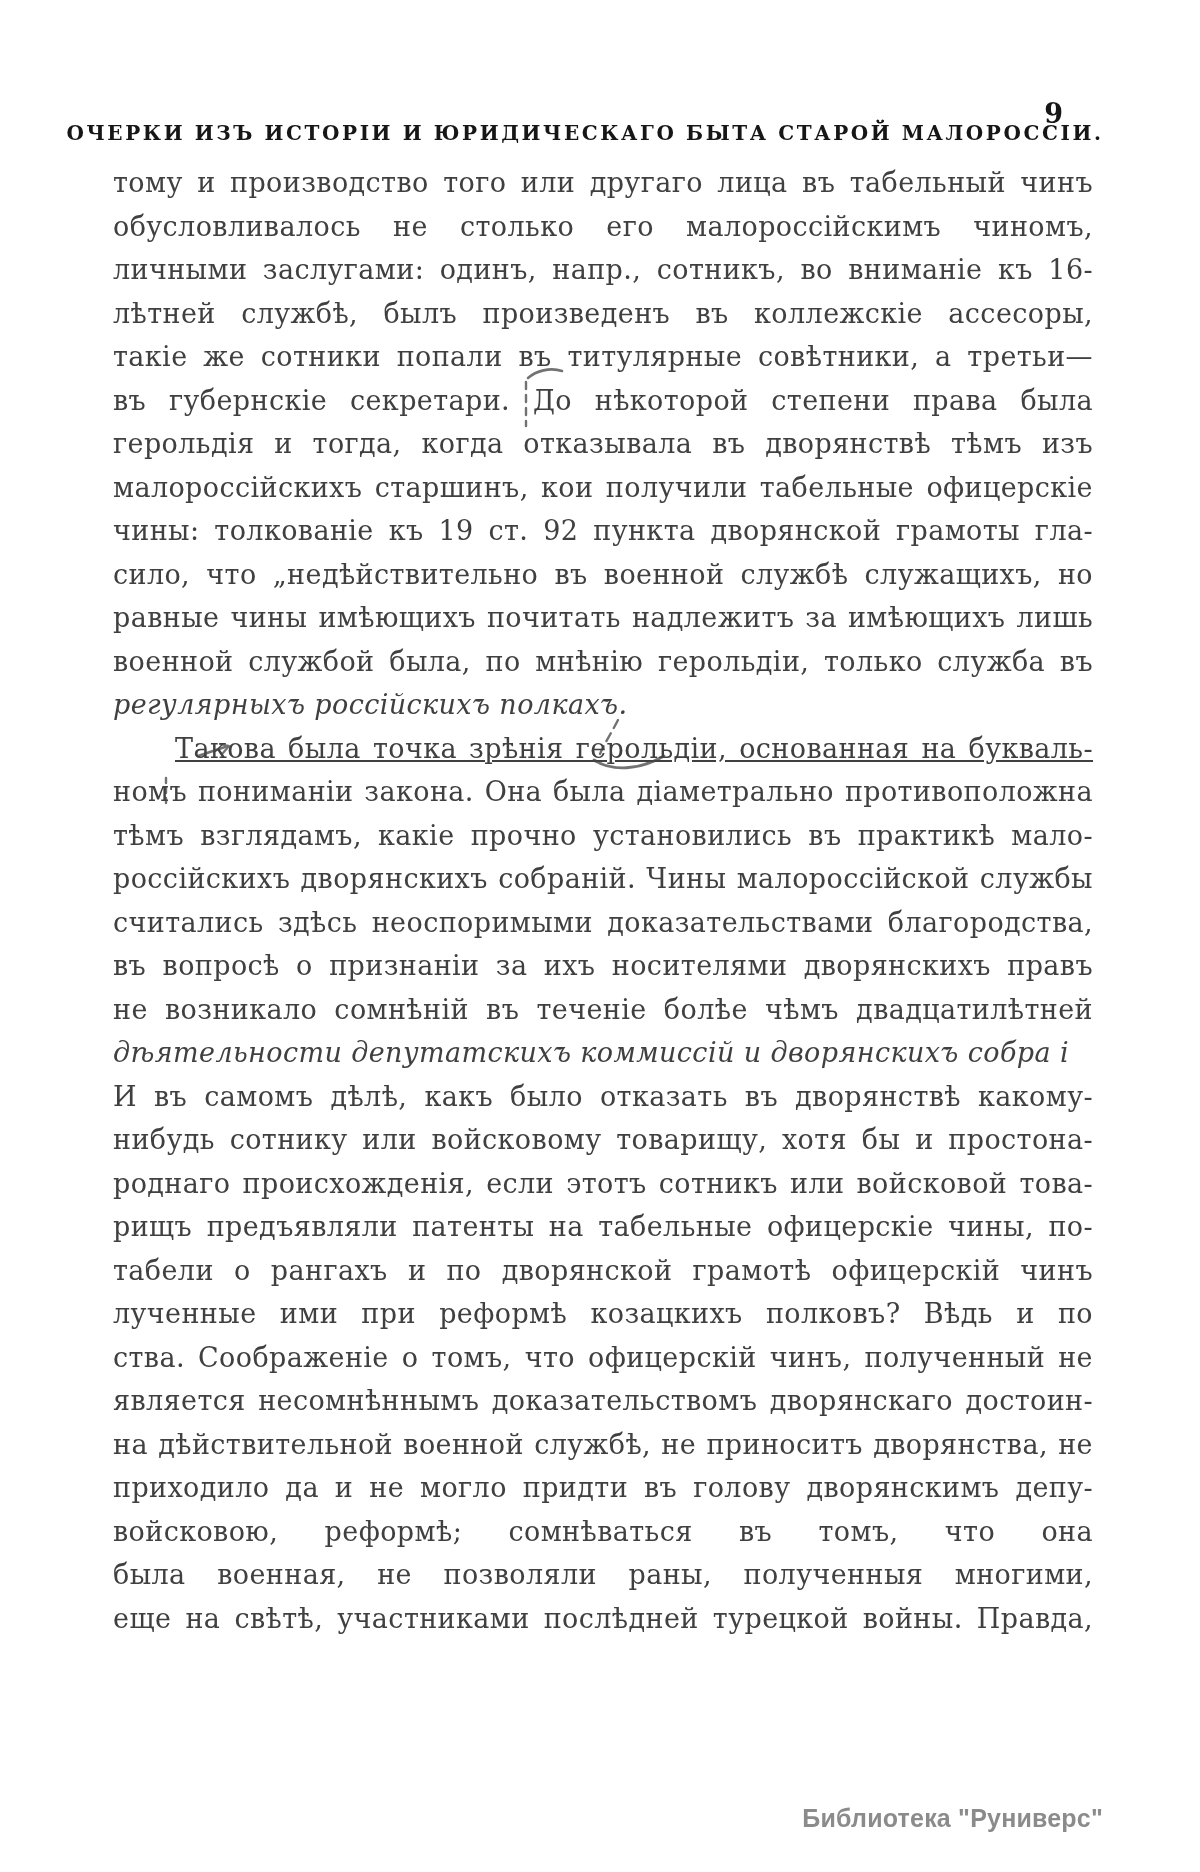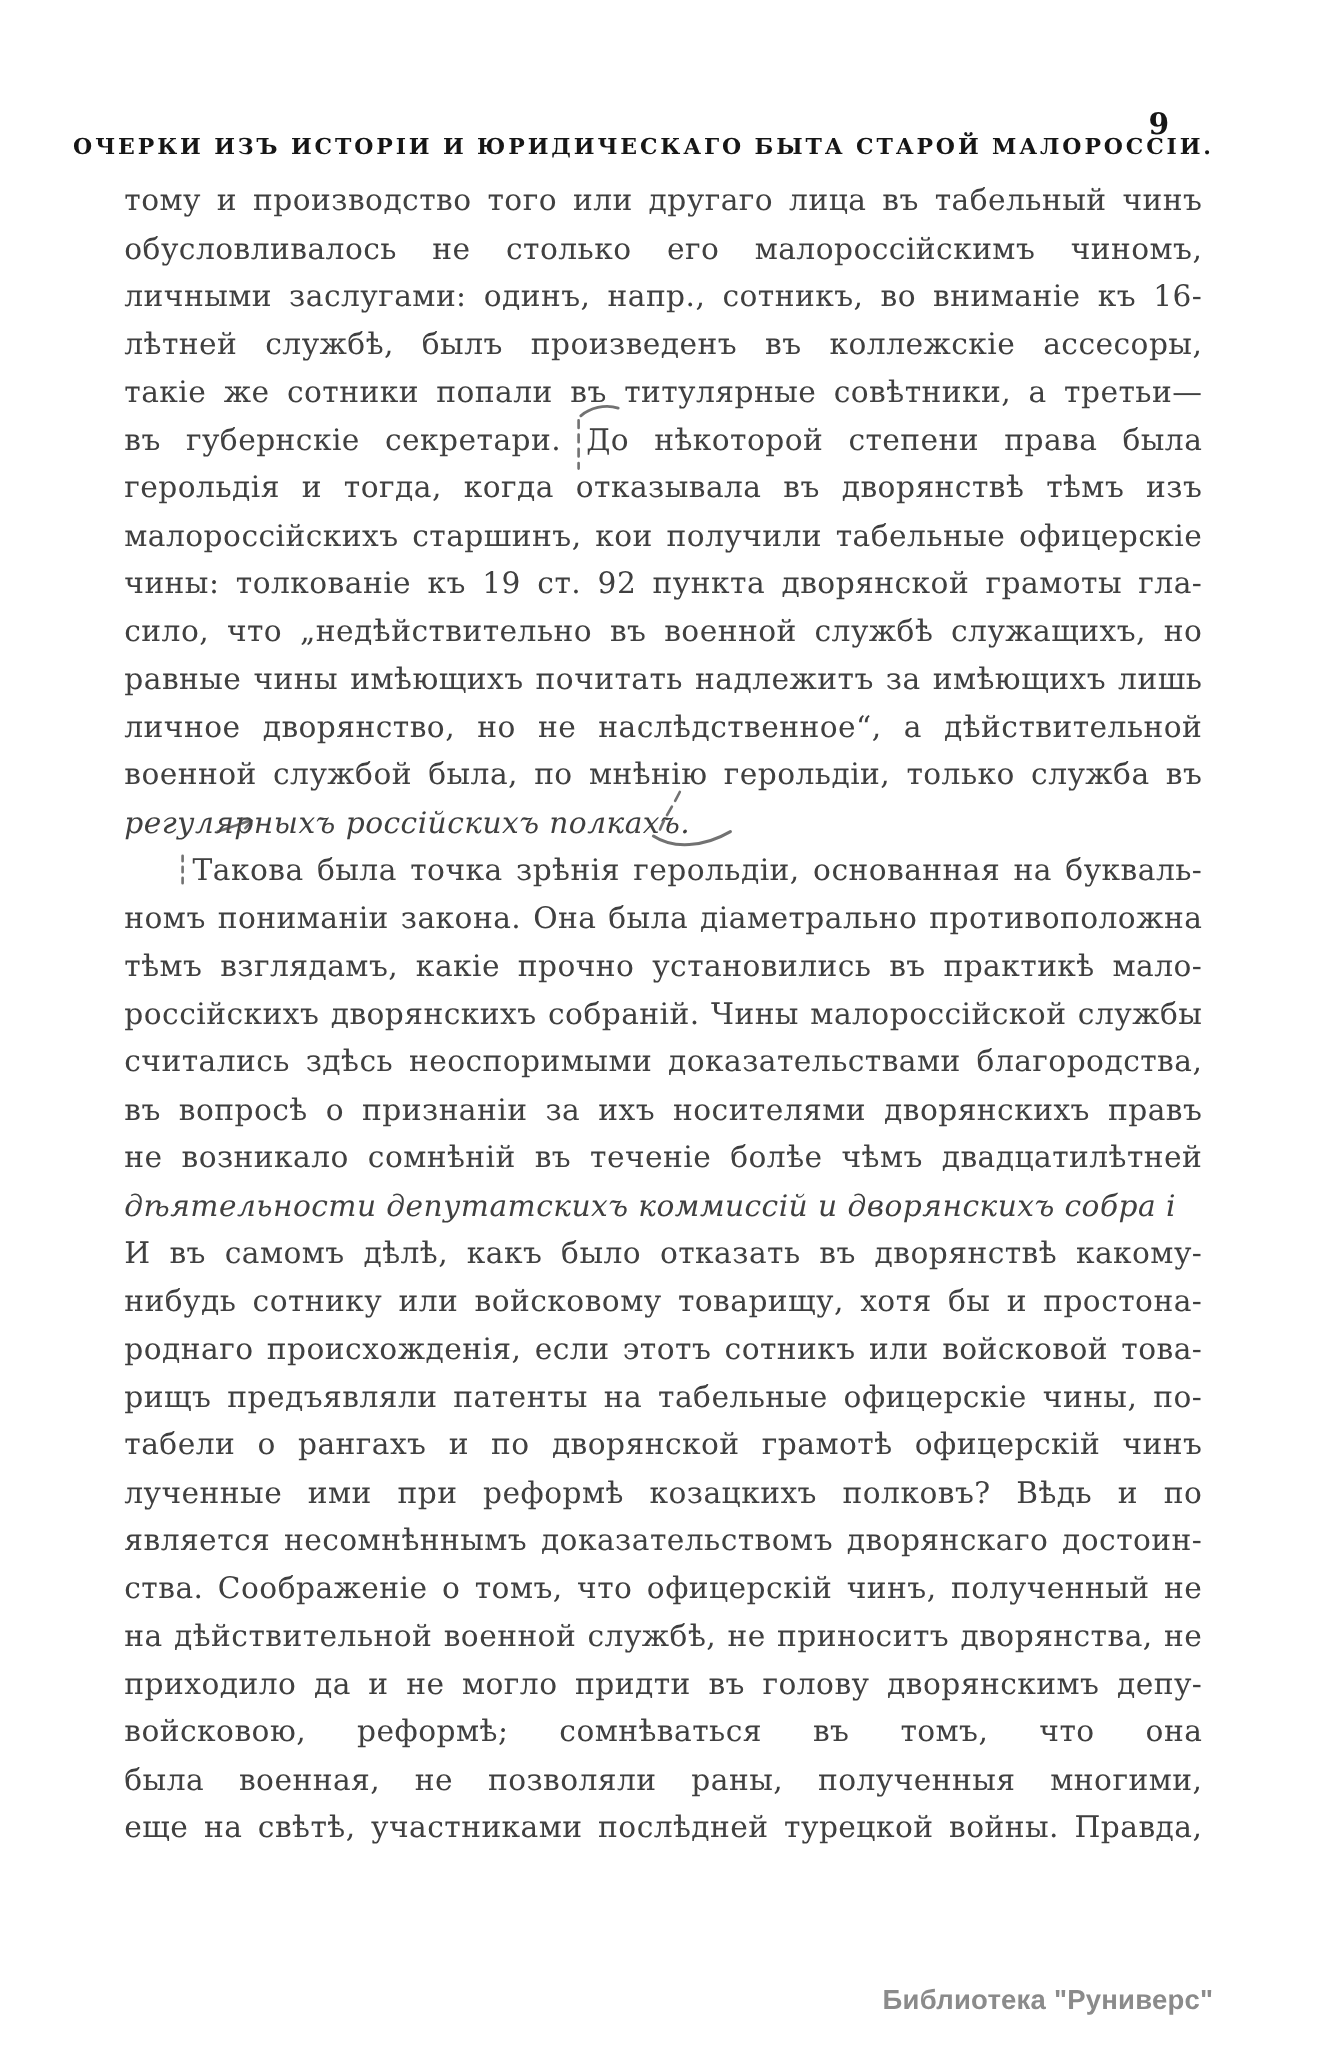--- a/index.html
+++ b/index.html
@@ -39,21 +39,21 @@
   .line {
     font-size:27px;
     line-height:43.5px;
     height:43.5px;
     letter-spacing:0.4px;
     text-align:justify;
     text-align-last:justify;
     color:#404040;
     overflow:hidden;
   }
-  .line.indent { text-indent:62px; }
+  .line.indent { text-indent:62px;text-decoration:underline; }
   .line.no-stretch { text-align-last:left;font-style:italic; }
   .pencil-mark {
     position:absolute;
     pointer-events:none;
     opacity:0.75;
   }
   .watermark {
     position:absolute;
     top:1804px; right:97px;
     font-family:"Liberation Sans", sans-serif;
@@ -78,39 +78,38 @@
       <div class="line">обусловливалось не столько его малороссійскимъ чиномъ, сколько</div>
       <div class="line">личными заслугами: одинъ, напр., сотникъ, во вниманіе къ 16-</div>
       <div class="line">лѣтней службѣ, былъ произведенъ въ коллежскіе ассесоры, другіе</div>
       <div class="line">такіе же сотники попали въ титулярные совѣтники, а третьи—</div>
       <div class="line">въ губернскіе секретари. До нѣкоторой степени права была</div>
       <div class="line">герольдія и тогда, когда отказывала въ дворянствѣ тѣмъ изъ</div>
       <div class="line">малороссійскихъ старшинъ, кои получили табельные офицерскіе</div>
       <div class="line">чины: толкованіе къ 19 ст. 92 пункта дворянской грамоты гла-</div>
       <div class="line">сило, что „недѣйствительно въ военной службѣ служащихъ, но</div>
       <div class="line">равные чины имѣющихъ почитать надлежитъ за имѣющихъ лишь</div>
-      <div class="line">личное дворянство, но не наслѣдственное“, а дѣйствительной</div>
       <div class="line">военной службой была, по мнѣнію герольдіи, только служба въ</div>
       <div class="line no-stretch">регулярныхъ россійскихъ полкахъ.</div>
       <div class="line indent">Такова была точка зрѣнія герольдіи, основанная на букваль-</div>
       <div class="line">номъ пониманіи закона. Она была діаметрально противоположна</div>
       <div class="line">тѣмъ взглядамъ, какіе прочно установились въ практикѣ мало-</div>
       <div class="line">россійскихъ дворянскихъ собраній. Чины малороссійской службы</div>
       <div class="line">считались здѣсь неоспоримыми доказательствами благородства, и</div>
       <div class="line">въ вопросѣ о признаніи за ихъ носителями дворянскихъ правъ</div>
       <div class="line">не возникало сомнѣній въ теченіе болѣе чѣмъ двадцатилѣтней</div>
       <div class="line no-stretch">дѣятельности депутатскихъ коммиссій и дворянскихъ собра і</div>
       <div class="line">И въ самомъ дѣлѣ, какъ было отказать въ дворянствѣ какому-</div>
       <div class="line">нибудь сотнику или войсковому товарищу, хотя бы и простона-</div>
       <div class="line">роднаго происхожденія, если этотъ сотникъ или войсковой това-</div>
       <div class="line">рищъ предъявляли патенты на табельные офицерскіе чины, по-</div>
       <div class="line">табели о рангахъ и по дворянской грамотѣ офицерскій чинъ</div>
       <div class="line">лученные ими при реформѣ козацкихъ полковъ? Вѣдь и по</div>
+      <div class="line">ства. Соображеніе о томъ, что офицерскій чинъ, полученный не</div>
       <div class="line">является несомнѣннымъ доказательствомъ дворянскаго достоин-</div>
-      <div class="line">ства. Соображеніе о томъ, что офицерскій чинъ, полученный не</div>
       <div class="line">на дѣйствительной военной службѣ, не приноситъ дворянства, не</div>
       <div class="line">приходило да и не могло придти въ голову дворянскимъ депу-</div>
       <div class="line">войсковою, реформѣ; сомнѣваться въ томъ, что она дѣйствительно</div>
       <div class="line">была военная, не позволяли раны, полученныя многими, жившими</div>
       <div class="line">еще на свѣтѣ, участниками послѣдней турецкой войны. Правда,</div>
     </div>
 
   <svg class="pencil-mark" style="left:518px; top:364px;" width="48" height="66" viewBox="0 0 48 66">
     <path d="M10 14 C18 7 32 3 44 7" fill="none" stroke="#444" stroke-width="2.6" stroke-linecap="round"></path>
     <path d="M8 18 L8 62" fill="none" stroke="#444" stroke-width="2.4" stroke-linecap="round" stroke-dasharray="7 6"></path>

